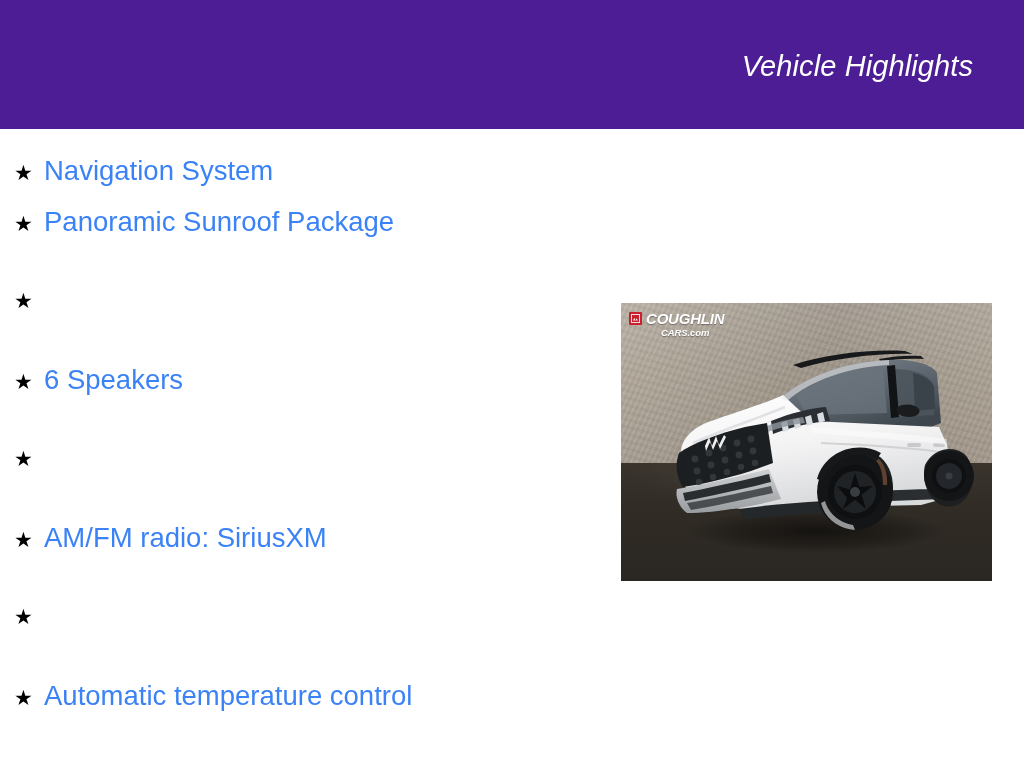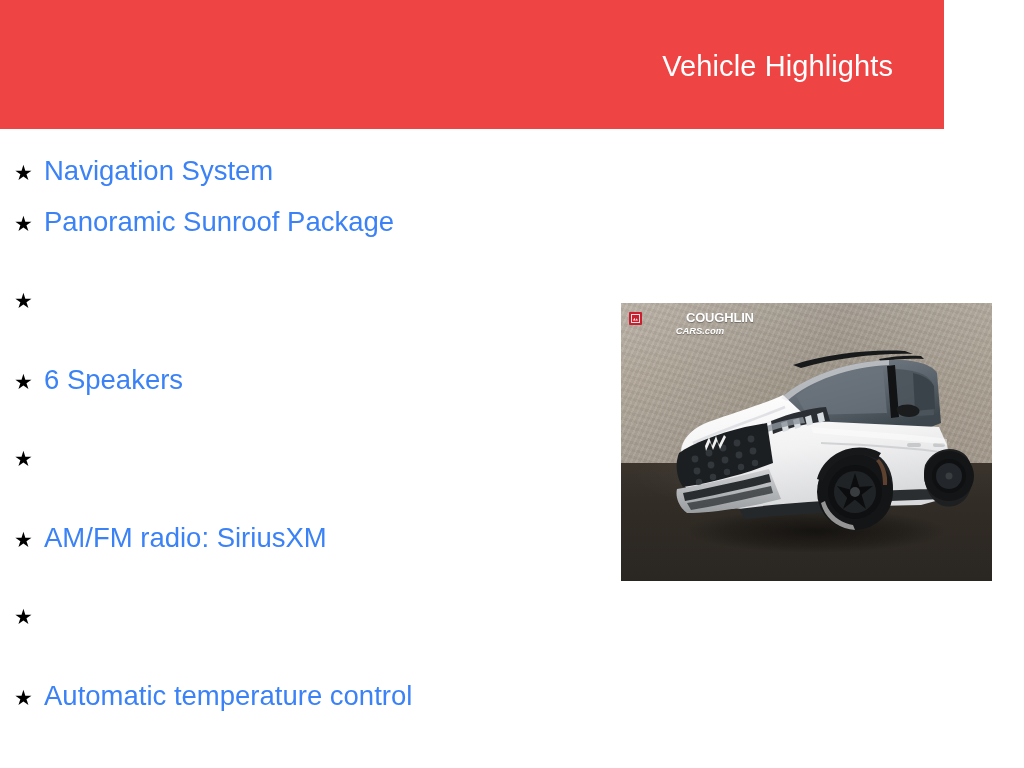--- a/index.html
+++ b/index.html
@@ -13,24 +13,25 @@
     font-family: "Liberation Sans", sans-serif;
     overflow: hidden;
     position: relative;
   }
 
   
   .header-bar {
     position: absolute;
     left: 0;
     top: 0;
-    width: 944px;
+    width: 1024px;
     height: 129px;
-    background: #ef4444;
+    background: #4c1d95;
     box-sizing: border-box;
+    font-style: italic;
   }
   .header-title {
     position: absolute;
     right: 51px;
     top: 49px;
     color: #ffffff;
     font-size: 29px;
     line-height: 34px;
     font-weight: 400;
     letter-spacing: 0.1px;
@@ -164,26 +165,26 @@
     width: 5px; height: 4px;
     background: rgba(255,255,255,0.9);
     clip-path: polygon(0 100%, 28% 30%, 52% 100%, 70% 45%, 100% 100%);
   }
   .wm-text {
     display: flex;
     flex-direction: column;
     line-height: 1;
   }
   .wm-line1 {
-    font-size: 13px;
+    font-size: 15px;
     font-weight: bold;
+    font-style: italic;
     color: #ffffff;
     letter-spacing: -0.2px;
     text-shadow: 0 1px 1px rgba(0,0,0,0.35);
-    margin-left: 40px;
   }
   .wm-line2 {
     font-size: 9.5px;
     font-weight: bold;
     font-style: italic;
     color: #ffffff;
     letter-spacing: -0.1px;
     text-align: center;
     margin-top: 2px;
     text-shadow: 0 1px 1px rgba(0,0,0,0.35);

